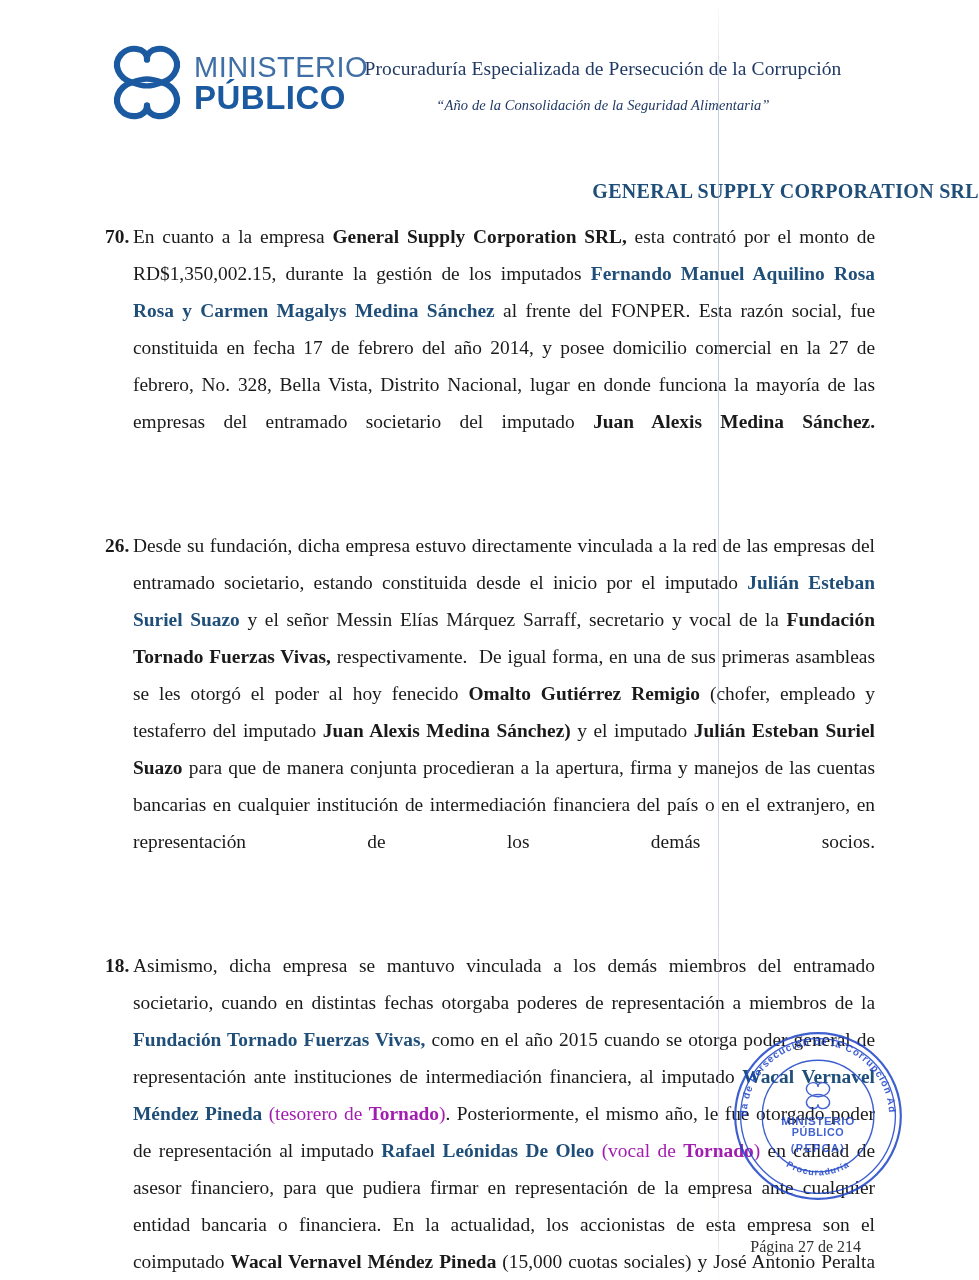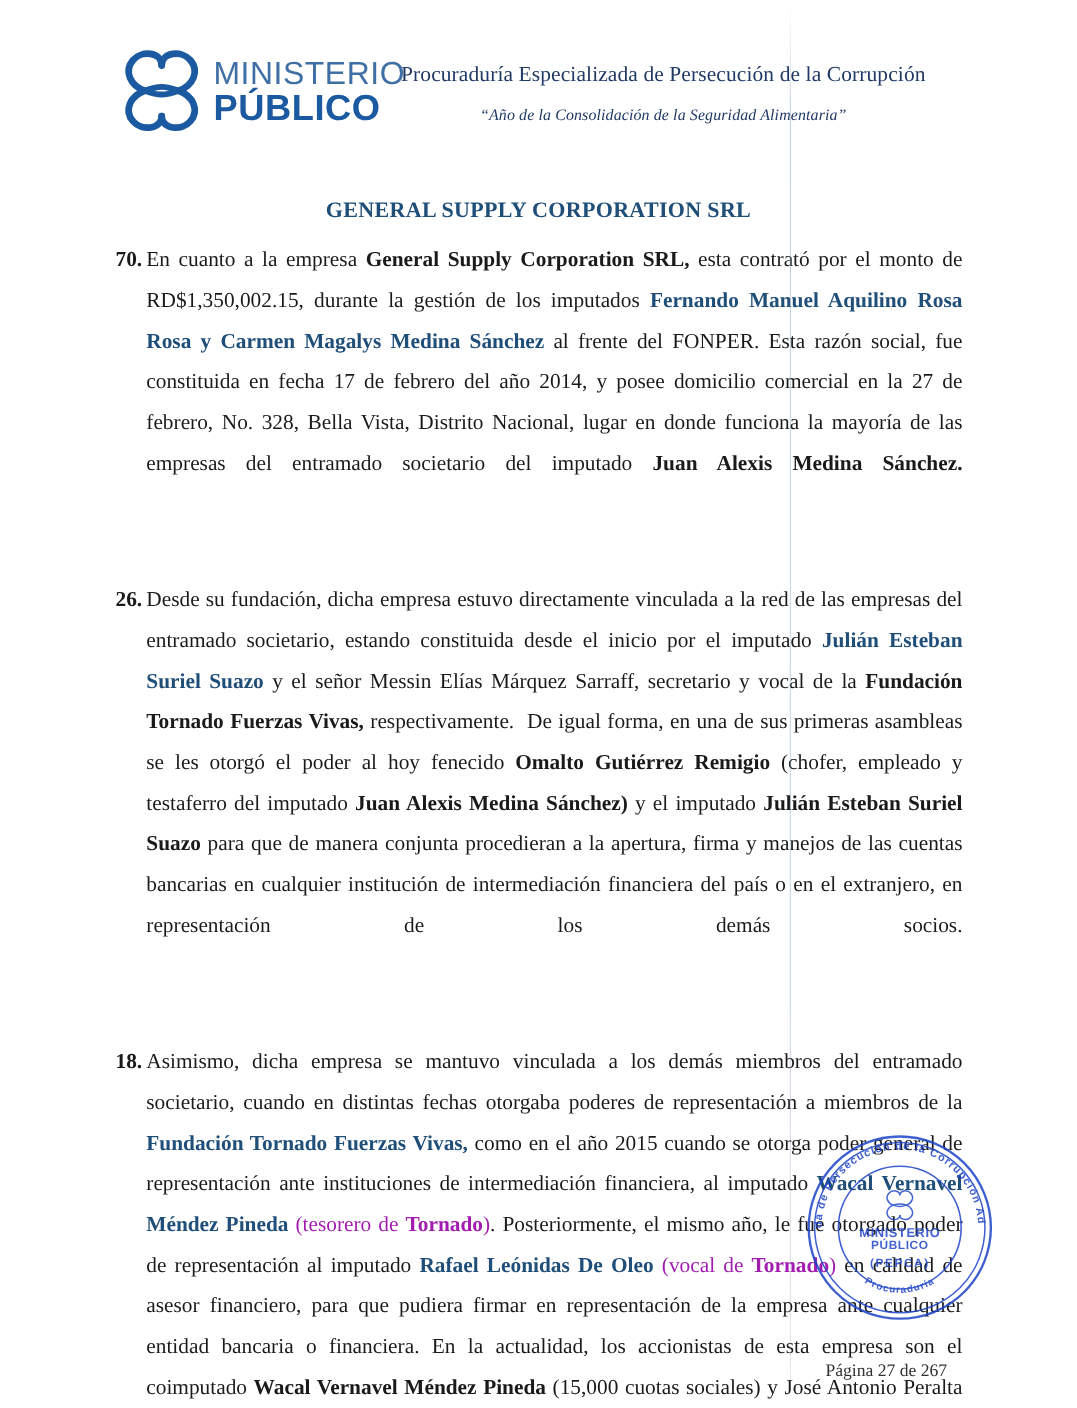--- a/index.html
+++ b/index.html
@@ -88,21 +88,21 @@
     color: #1f3864;
     letter-spacing: 0.1px;
   }
 
   
   .doc-title {
     position: absolute;
     left: 0;
     top: 180px;
     width: 979px;
-    text-align: center;
+    text-align: right;
     color: #1f4e79;
     font-weight: 700;
     font-size: 20px;
     letter-spacing: 0.3px;
   }
 
   .content {
     position: absolute;
     left: 105px;
     top: 218px;
@@ -251,14 +251,14 @@
     </g>
     <g fill="#1f45c8" opacity="0.9" text-anchor="middle" font-family="'Liberation Sans','DejaVu Sans',sans-serif" font-weight="700">
       <text x="100" y="110" font-size="13" letter-spacing="0.6">MINISTERIO</text>
       <text x="100" y="122" font-size="12" letter-spacing="0.6">PÚBLICO</text>
       <text x="100" y="140" font-size="12" letter-spacing="1.6">(PEPCA)</text>
     </g>
   </svg>
 </div>
 
 <div class="footer">
-  <span>Página 27 de 267</span>
+  <span>Página 27 de 214</span>
 </div>
 
 </body></html>

